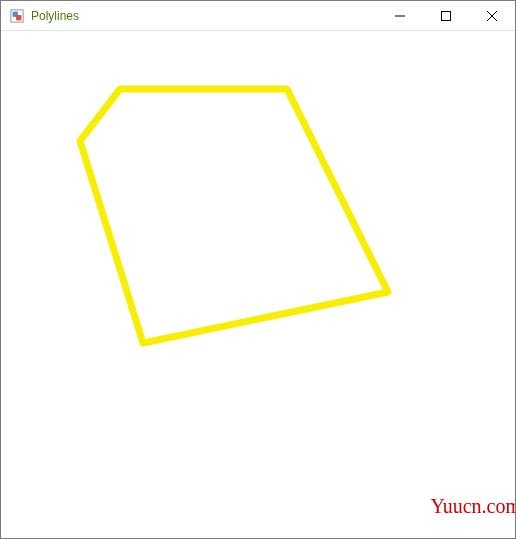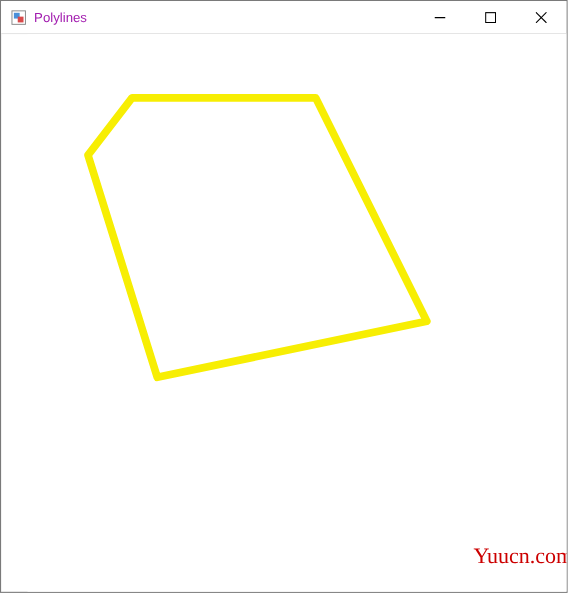--- a/index.html
+++ b/index.html
@@ -29,21 +29,21 @@
       display: flex;
       align-items: center;
       justify-content: center;
     }
     .app-icon svg {
       width: 14px;
       height: 14px;
     }
     .title-text {
       font-size: 12px;
-      color: #a21caf;
+      color: #4d7c0f;
       flex: 1;
     }
     .window-controls {
       display: flex;
       height: 100%;
     }
     .control-btn {
       width: 46px;
       height: 100%;
       display: flex;

